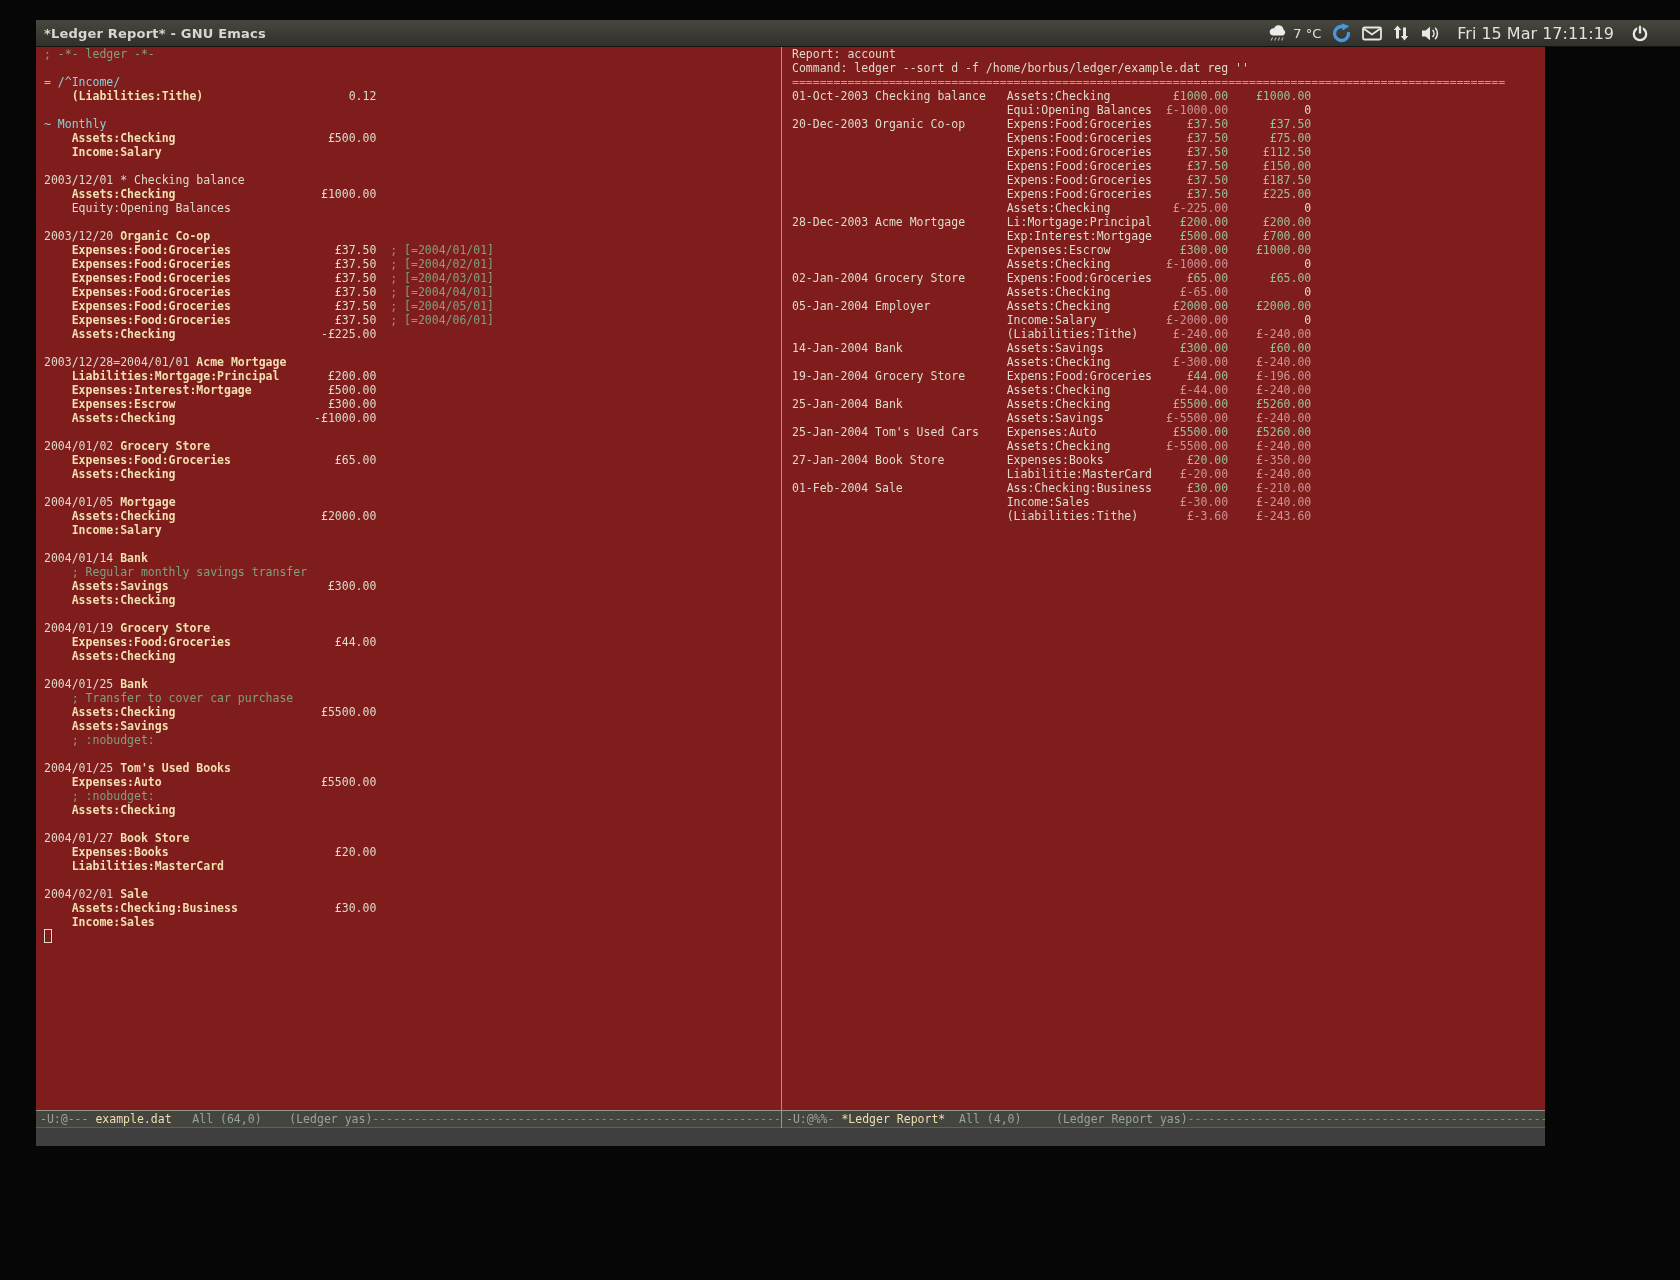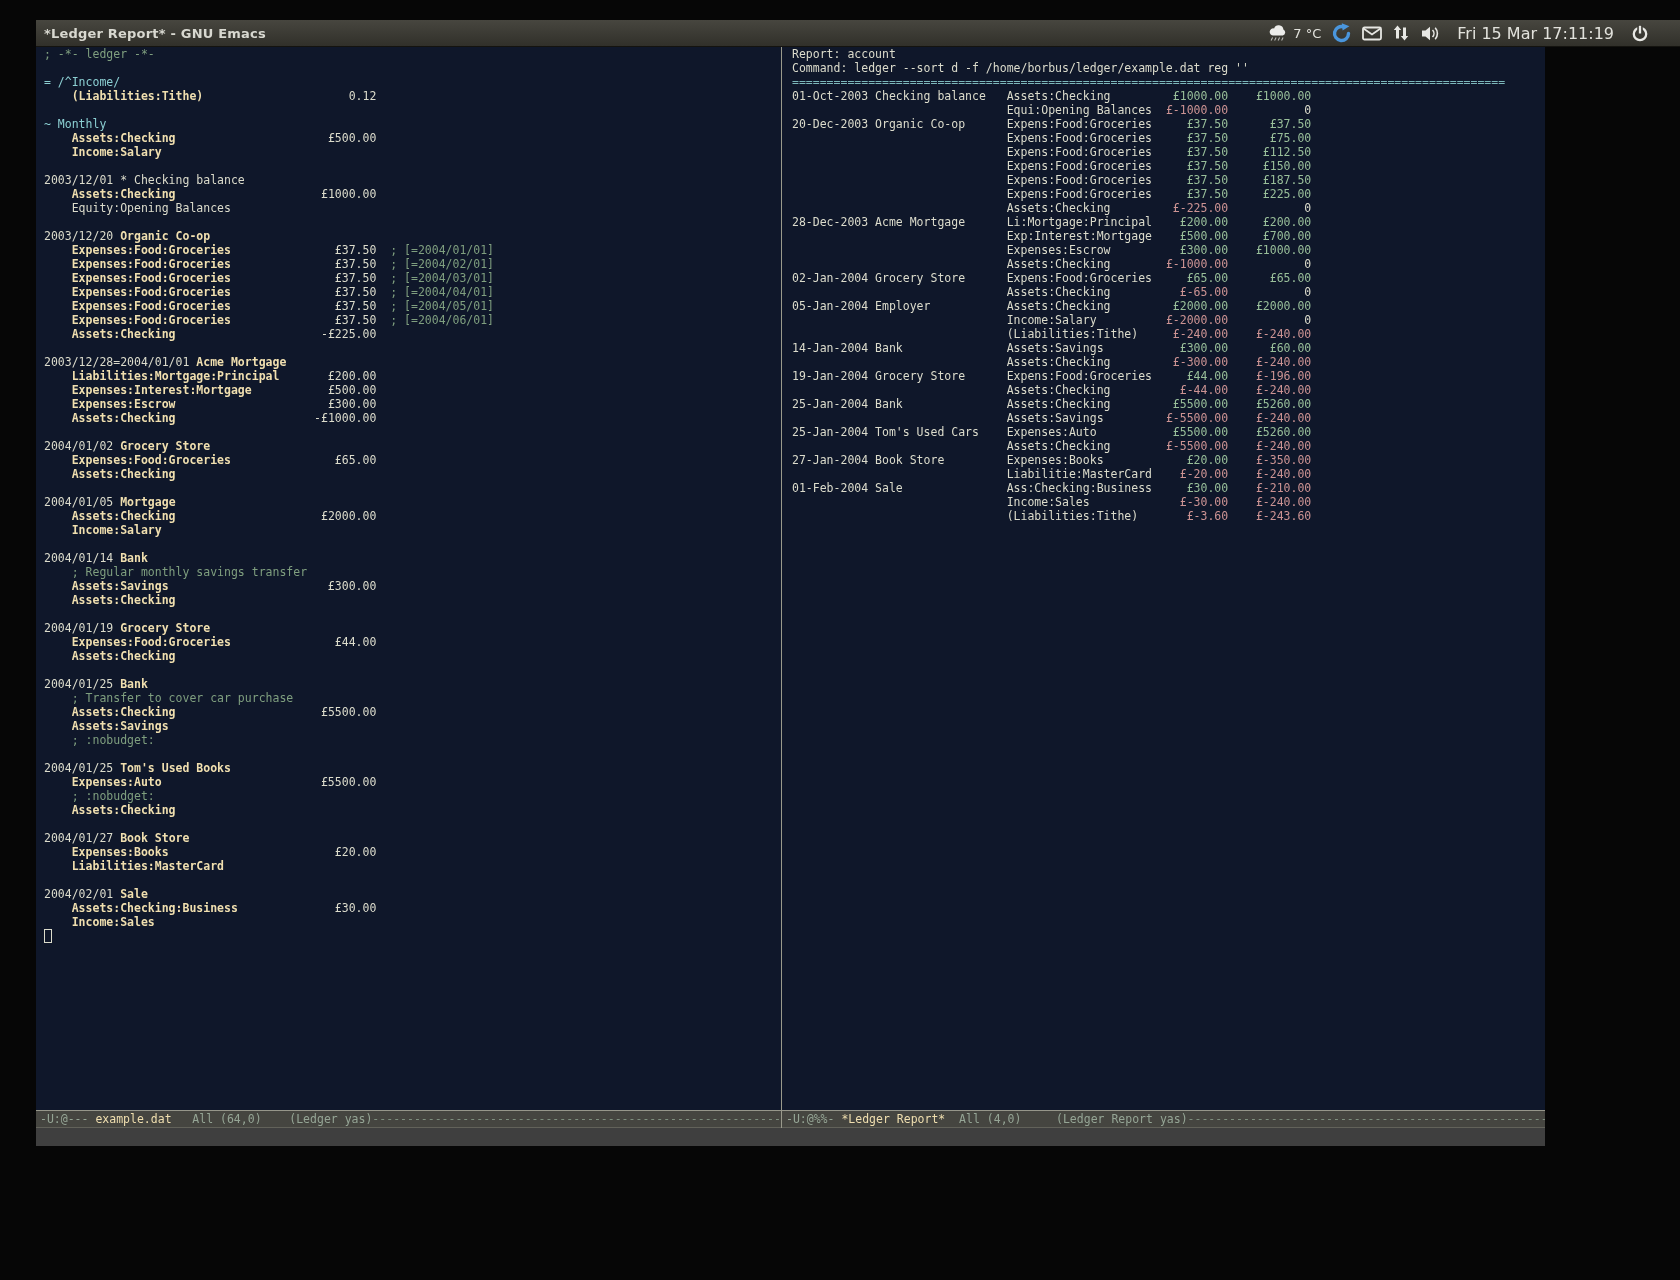--- a/index.html
+++ b/index.html
@@ -10,21 +10,21 @@
   .panel{position:absolute;left:36px;top:20px;width:1644px;height:27px;box-sizing:border-box;
          background:linear-gradient(#47463f,#31302a);border-bottom:1px solid #14130f;
          display:flex;align-items:center;justify-content:space-between;padding:0 30px 0 8px;}
   .panel-title{font-weight:bold;font-size:13px;color:#d8d8d0;letter-spacing:.2px;}
   .tray{display:flex;align-items:center;gap:10px;}
   .tray .temp{font-size:13px;color:#e2e2dc;margin-left:-7px;}
   .tray .clock{font-size:16px;color:#e2e2dc;margin:0 6px;}
   .ticon{display:flex;align-items:center;}
 
   
-  .frame{position:absolute;left:36px;top:47px;width:1509px;height:1099px;background:#0f172a;}
+  .frame{position:absolute;left:36px;top:47px;width:1509px;height:1099px;background:#7f1d1d;}
   .window{position:absolute;top:0;height:1063px;overflow:hidden;box-sizing:border-box;}
   .win-left{left:0;width:745px;padding-left:8px;}
   .win-right{left:746px;width:763px;padding-left:10px;}
   .divider{position:absolute;left:745px;top:0;width:1px;height:1081px;background:#9a9a8c;}
 
   .bl{white-space:pre;height:14px;line-height:14px;
       font-family:"DejaVu Sans Mono",monospace;font-size:11.5px;}
   .c-def{color:#dcdccc}
   .c-cmt{color:#7f9f7f}
   .c-cyan{color:#8cd0d3}

